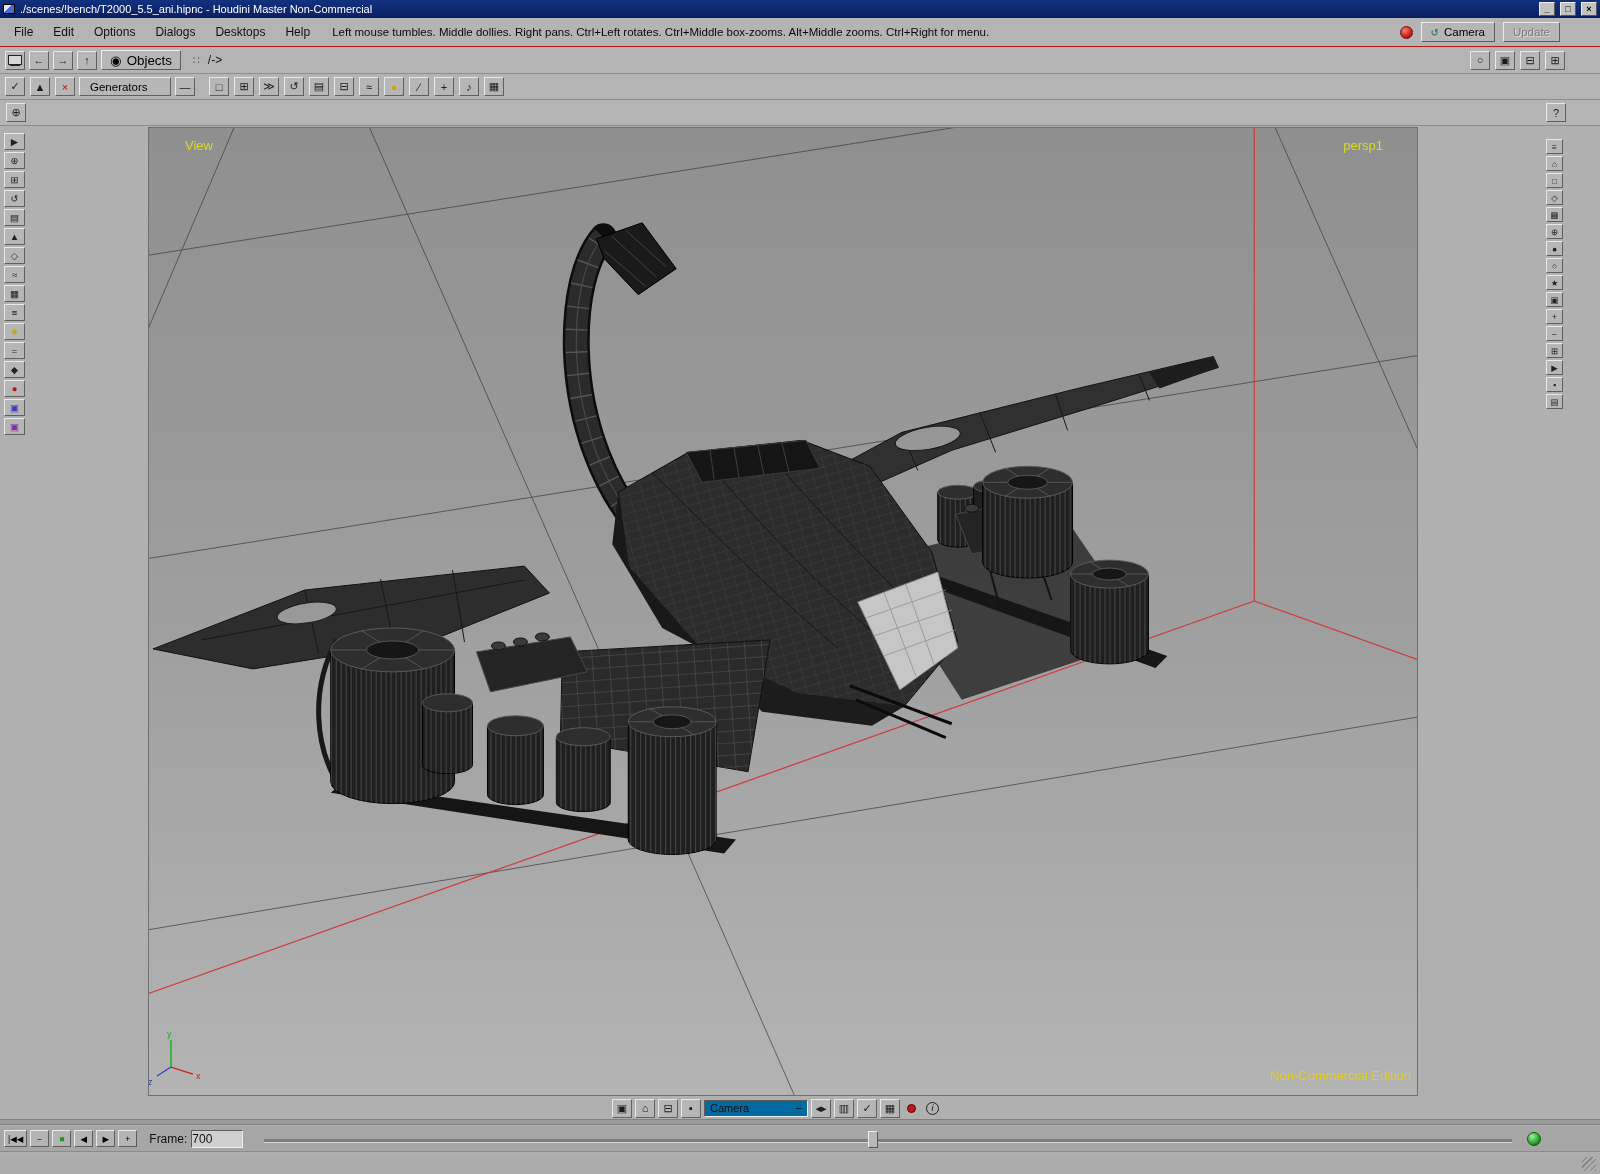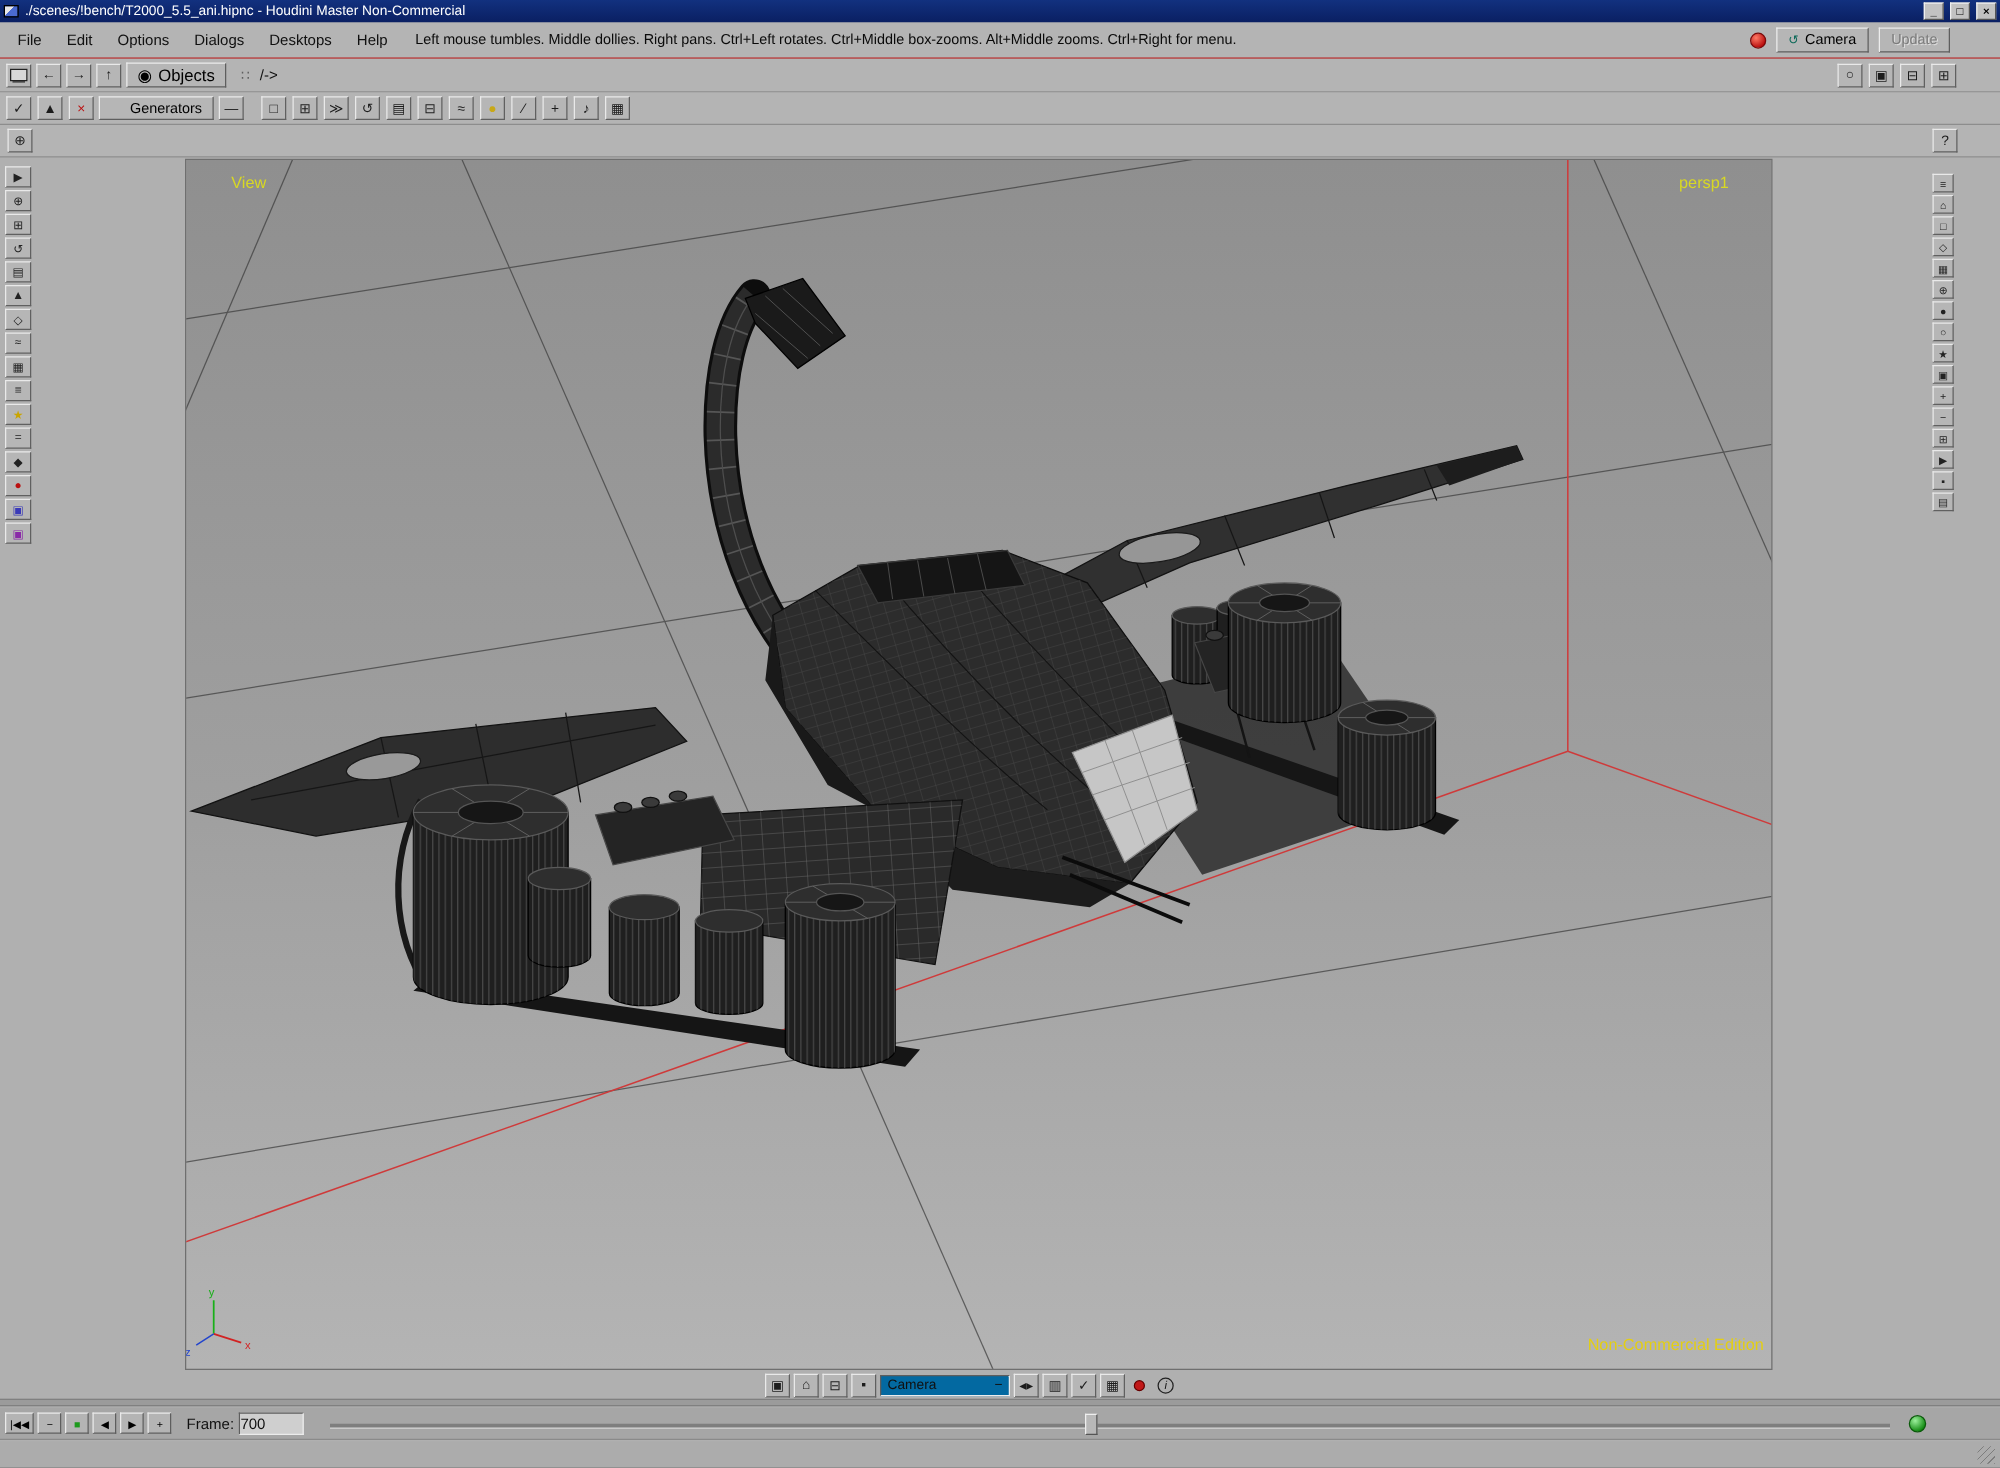--- a/index.html
+++ b/index.html
@@ -27,21 +27,21 @@
 .row{position:absolute;left:0;width:100%;background:#b4b4b4;border-bottom:1px solid #8d8d8d;display:flex;align-items:center;gap:4px;}
 #pathbar{top:47px;height:27px;padding:0 5px;}
 #shelfbar{top:74px;height:26px;padding:0 5px;}
 #row3{top:100px;height:26px;padding:0 6px;}
 .icon-btn{min-width:20px;height:19px;display:flex;align-items:center;justify-content:center;font-size:11px;background:#b6b6b6;border:1px solid;border-color:#e9e9e9 #606060 #606060 #e9e9e9;color:#1c1c1c;}
 .monitor{width:14px;height:10px;border:1px solid #222;background:#d8d8d8;box-shadow:0 3px 0 -2px #222;}
 .ctx-btn{height:20px;display:flex;align-items:center;gap:5px;padding:0 8px;background:#b6b6b6;border:1px solid;border-color:#ececec #5e5e5e #5e5e5e #ececec;}
 .grip{color:#5f5f5f;font-size:11px;letter-spacing:1px;margin-left:8px;}
 .path-text{font-size:12px;margin-left:3px;}
 .spacer{flex:1;}
-.shelf-cat{width:92px;height:19px;display:flex;align-items:center;padding:0 24px;font-size:11.5px;background:#b6b6b6;border:1px solid;border-color:#ececec #5e5e5e #5e5e5e #ececec;}
+.shelf-cat{width:92px;height:19px;display:flex;align-items:center;padding:0 10px;font-size:11.5px;background:#b6b6b6;border:1px solid;border-color:#ececec #5e5e5e #5e5e5e #ececec;}
 .tools-row{display:flex;gap:5px;margin-left:10px;}
 
 
 .strip{position:absolute;display:flex;flex-direction:column;gap:2px;}
 #left-strip{left:4px;top:133px;}
 #right-strip{left:1546px;top:139px;}
 .tool-sq{display:flex;align-items:center;justify-content:center;font-size:9.5px;background:#b6b6b6;border:1px solid;border-color:#e9e9e9 #606060 #606060 #e9e9e9;color:#222;}
 #left-strip .tool-sq{width:21px;height:17px;}
 #right-strip .tool-sq{width:17px;height:15px;font-size:8.5px;}
 

